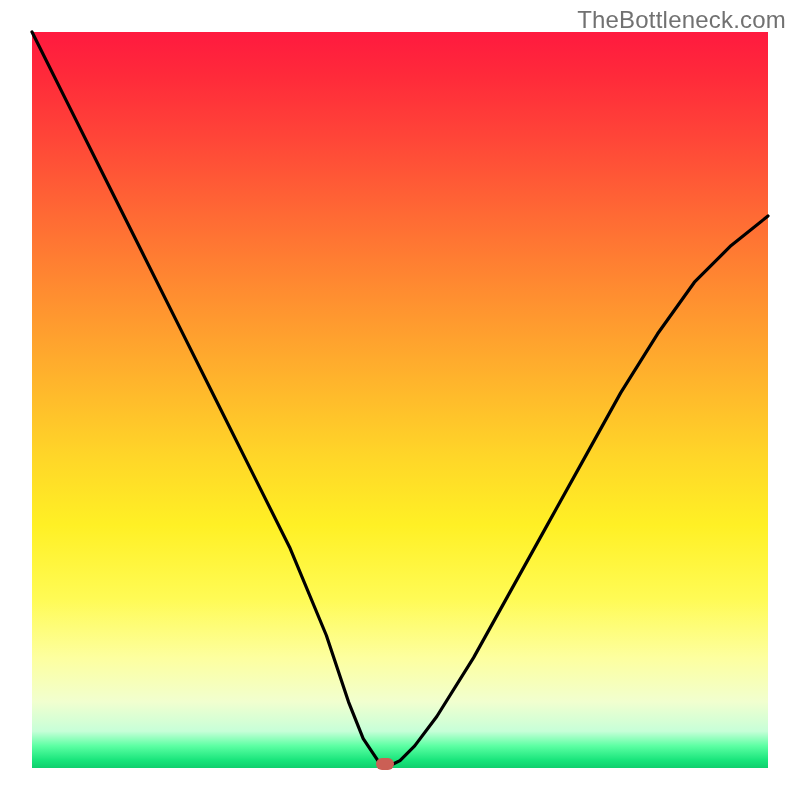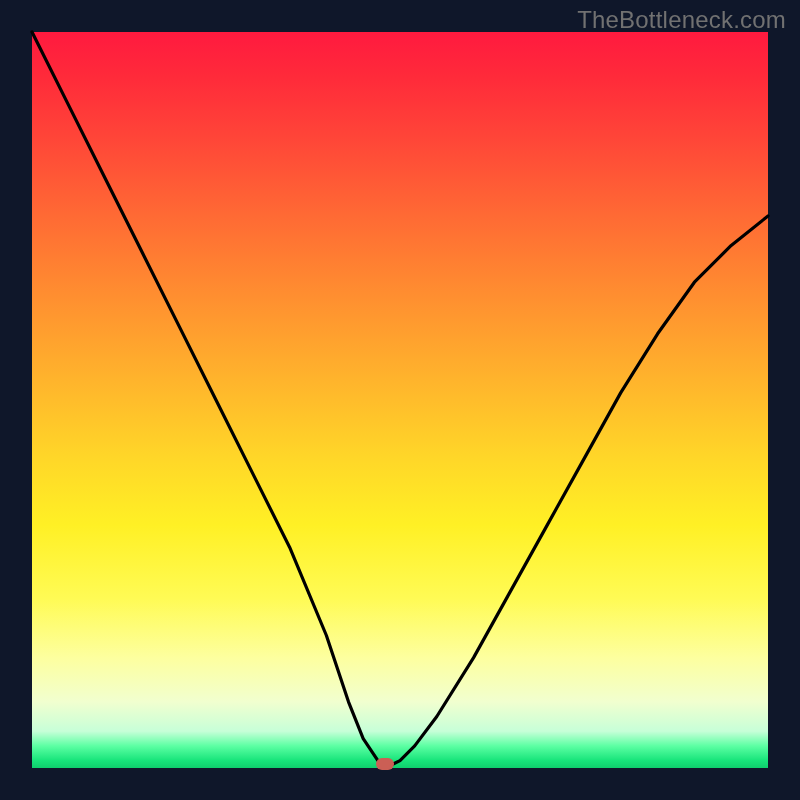--- a/index.html
+++ b/index.html
@@ -10,21 +10,21 @@
     background: #000;
     overflow: hidden;
     font-family: Arial, Helvetica, sans-serif;
   }
   .frame {
     position: absolute;
     left: 0;
     top: 0;
     width: 800px;
     height: 800px;
-    background: #0f172a;
+    background: #ffffff;
   }
   .plot {
     position: absolute;
     left: 32px;
     top: 32px;
     width: 736px;
     height: 736px;
     background: linear-gradient(to bottom,
       #ff1a3f 0%,
       #ff2a3a 6%,

